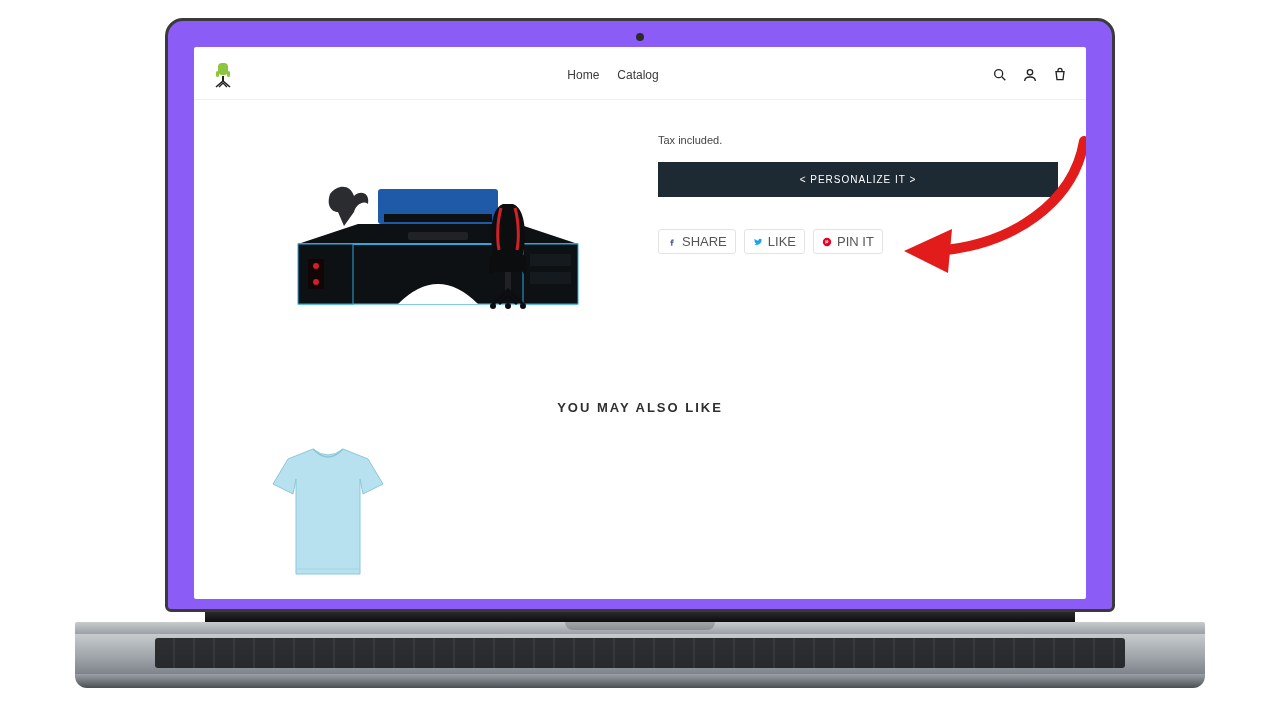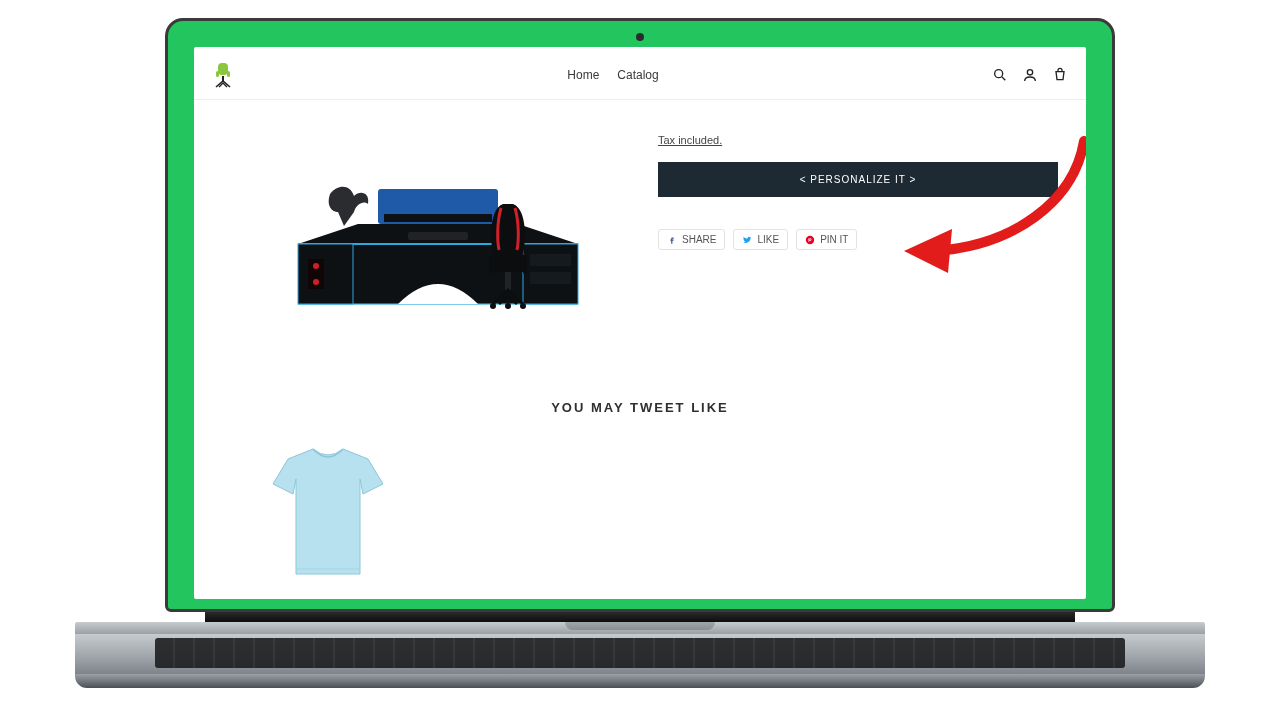--- a/index.html
+++ b/index.html
@@ -13,21 +13,21 @@
   }
   
   .laptop {
     position: absolute;
     left: 50%;
     top: 18px;
     transform: translateX(-50%);
     width: 950px;
   }
   .screen-bezel {
-    background: #22c55e;
+    background: #8b5cf6;
     border: 3px solid #3a3a3a;
     border-radius: 18px 18px 6px 6px;
     padding: 26px 26px 10px 26px;
     position: relative;
   }
   .screen-bezel::before {
     content: "";
     position: absolute;
     top: 12px;
     left: 50%;
@@ -107,36 +107,36 @@
     gap: 40px;
     padding: 34px 18px 20px 64px;
   }
   .product-image {
     width: 360px; height: 220px;
     display:flex; align-items:center; justify-content:center;
   }
   .product-info { flex: 1; max-width: 400px; }
   .title { font-size: 26px; font-weight: 600; color:#111; margin-bottom: 14px; }
   .price { font-size: 13px; color:#222; margin-bottom: 8px; }
-  .tax { font-size: 11px; color:#444; margin-bottom: 16px; text-decoration: underline; }
+  .tax { font-size: 11px; color:#444; margin-bottom: 16px; }
   .personalize {
     width: 100%;
     background: #1e2a33;
     color: #fff;
     border: none;
     padding: 12px 0;
     font-size: 10px;
     letter-spacing: 1px;
     cursor: pointer;
   }
   .shares { display:flex; gap:8px; margin-top: 32px; }
   .share-pill {
     display:flex; align-items:center; gap:5px;
     border:1px solid #e3e3e3; border-radius:3px;
-    padding:4px 8px; font-size:10px; color:#555; cursor:pointer;
+    padding:4px 8px; font-size:13px; color:#555; cursor:pointer;
     background:#fff;
   }
   .share-pill svg { width:10px; height:10px; }
 
   .also { text-align:center; font-size:13px; letter-spacing:2px; color:#2f2f2f; margin-top: 26px; font-weight:600;}
   .reco { padding: 24px 18px 0 64px; }
   .tshirt { width:140px; height:150px; }
 
   
   .annotation-arrow {
@@ -245,21 +245,21 @@
               <svg viewBox="0 0 24 24">
                   <circle cx="12" cy="12" r="10" fill="#e60023"></circle>
                   <path fill="#fff" d="M11 7c-2.5 0-4 1.7-4 3.6 0 1 .5 2 1.5 2.4l.3-1.1c-.4-.3-.6-.8-.6-1.4 0-1.3 1-2.5 2.7-2.5 1.5 0 2.4.9 2.4 2.2 0 1.6-.7 2.9-1.8 2.9-.6 0-1-.5-.9-1.1.2-.8.5-1.6.5-2.1 0-.5-.3-.9-.8-.9-.7 0-1.2.7-1.2 1.6 0 .6.2 1 .2 1l-.8 3.4c-.1.6-.1 1.3 0 1.8.9-.2 1.5-1 1.8-1.8l.4-1.5c.3.4.9.7 1.5.7 1.9 0 3.2-1.8 3.2-4.1C15.4 8.5 13.6 7 11 7z"></path>
                 </svg>
               <span>PIN IT</span>
             </div>
           </div>
         </div>
       </div>
 
-      <div class="also">YOU MAY TWEET LIKE</div>
+      <div class="also">YOU MAY ALSO LIKE</div>
 
       <div class="reco">
         <div class="tshirt">
           <svg viewBox="0 0 140 150" width="140" height="150">
             <path d="M30 20 L55 10 Q70 22 85 10 L110 20 L125 45 L105 55 L102 40 L102 135 L38 135 L38 40 L35 55 L15 45 Z" fill="#b7e1ee" stroke="#8cc7d9" stroke-width="1"></path>
             <path d="M55 10 Q70 26 85 10" fill="none" stroke="#8cc7d9" stroke-width="1.5"></path>
             <path d="M38 130 L102 130" stroke="#9fd3e3" stroke-width="1"></path>
           </svg>
         </div>
       </div>

